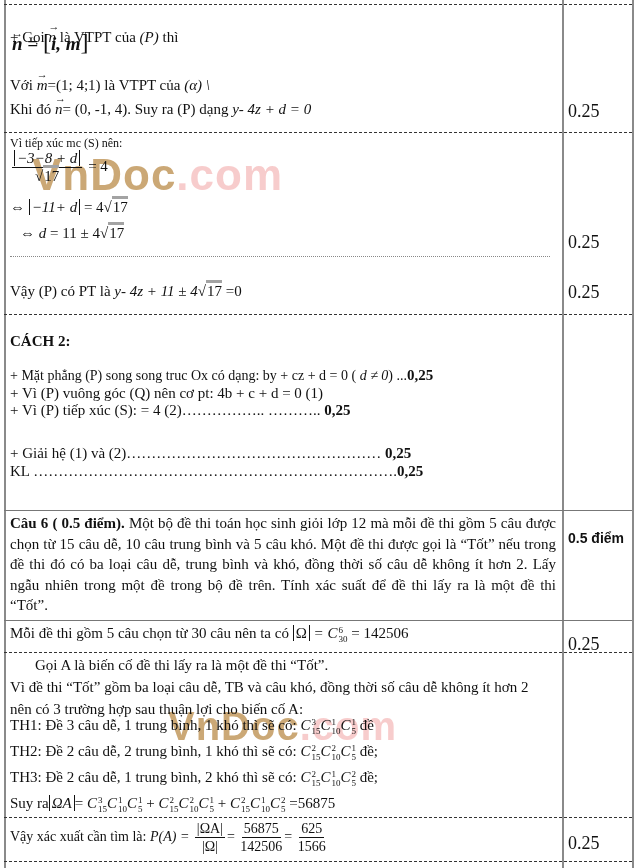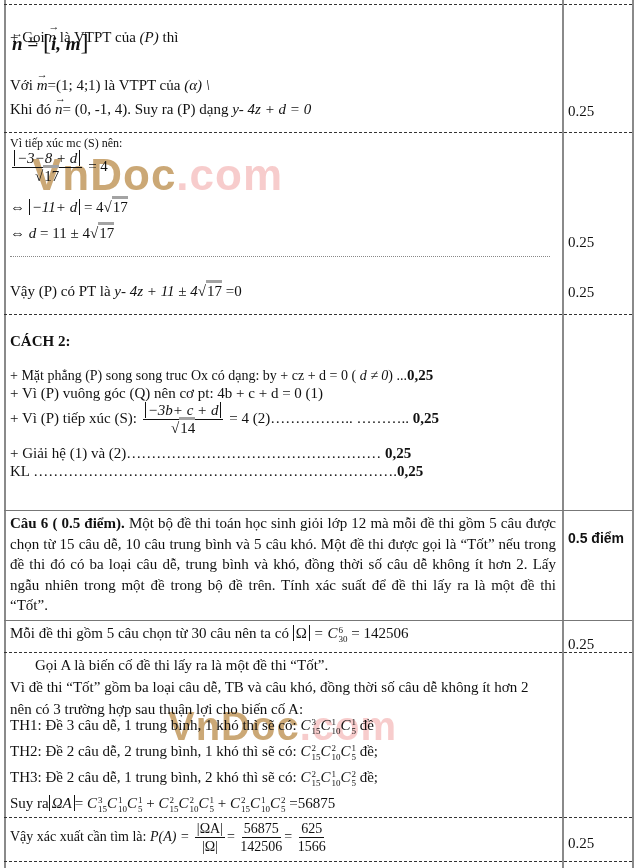--- a/index.html
+++ b/index.html
@@ -4,21 +4,21 @@
 <style>
   html, body { margin:0; padding:0; background:#ffffff; }
   body { width:640px; height:868px; position:relative; overflow:hidden;
          font-family:"Liberation Serif", "DejaVu Serif", serif; color:#111; font-size:15px; }
   .vline { position:absolute; top:0; width:0; border-left:2px solid #8a8a8a; }
   .hline { position:absolute; left:4px; width:628px; height:0; }
   .dashed { border-top:1.5px dashed #333; }
   .solid { border-top:1.5px solid #777; }
   .dotline { position:absolute; height:0; border-top:1.5px dotted #888; }
   .t { position:absolute; white-space:nowrap; line-height:18px; }
-  .score { position:absolute; left:568px; font-size:15px; }
+  .score { position:absolute; left:568px; font-size:18px; }
   .bold { font-weight:bold; }
   .math { font-style:italic; }
   .frac { display:inline-flex; flex-direction:column; align-items:center; vertical-align:middle; margin:0 2px;text-align:center; }
   .frac .num { border-bottom:1px solid #111; padding:0 2px; line-height:17px; }
   .frac .den { line-height:17px; }
   .abs { border-left:1.2px solid #111; border-right:1.2px solid #111; padding:0 2px; }
   .sqrt { border-top:3px solid #a3a3a3; padding-left:1px; }
   .vec { position:relative; display:inline-block; }
   .vec::before { content:"\2192"; position:absolute; top:-11px; left:0; font-size:11px; font-style:normal; }
   .comb { font-style:italic; }
@@ -83,21 +83,21 @@
     <span class="num math"><span class="abs">−3−8 + d</span></span>
     <span class="den">√<span class="sqrt">17</span></span>
   </span>
   <span>= 4</span>
 </div>
 <div class="t" style="left:10px; top:198px;">
   <span>⇔</span>
   <span class="abs math">−11+ d</span>
   <span>= 4</span>√<span class="sqrt">17</span>
 </div>
-<div class="t" style="left:10px; top:224px;">
+<div class="t" style="left:20px; top:224px;">
   <span>⇔</span>
   <span class="math">d</span>
   <span>= 11 ± 4</span>√<span class="sqrt">17</span>
 </div>
 <div class="dotline" style="left:10px; width:540px; top:256px;"></div>
 <div class="t" style="left:10px; top:282px;">
   <span>Vậy (P) có PT là</span>
   <span class="math">y- 4z + 11 ± 4</span>√<span class="sqrt">17</span>
   <span>=0</span>
 </div>
@@ -105,24 +105,20 @@
 <div class="t score" style="top:283px;">0.25</div>
 
 <div class="t bold" style="left:10px; top:332px;">CÁCH 2:</div>
 <div class="t" style="left:10px; top:366px; font-size:14px;">
   <span>+ Mặt phẳng (P) song song truc Ox có dạng:  by + cz + d = 0 (</span>
   <span class="math">d ≠ 0</span><span>) ...</span><span class="bold" style="font-size:15px;">0,25</span>
 </div>
 <div class="t" style="left:10px; top:384px; font-size:15px;">+ Vì (P) vuông góc (Q) nên cơ pt: 4b + c + d = 0 (1)</div>
 <div class="t" style="left:10px; top:402px; line-height:normal;">
   <span>+ Vì (P) tiếp xúc (S):</span>
-  <span class="frac">
-    <span class="num math"><span class="abs">−3b+ c + d</span></span>
-    <span class="den">√<span class="sqrt">14</span></span>
-  </span>
   <span>= 4 (2)</span><span>…………….. ………..</span>
   <span class="bold">0,25</span>
 </div>
 <div class="t" style="left:10px; top:444px;">
   <span>+ Giải hệ  (1) và (2)</span><span>……………………………………………</span>
   <span class="bold">0,25</span>
 </div>
 <div class="t" style="left:10px; top:462px;">
   <span>KL</span> <span>……………………………………………………………….</span><span class="bold">0,25</span>
 </div>

